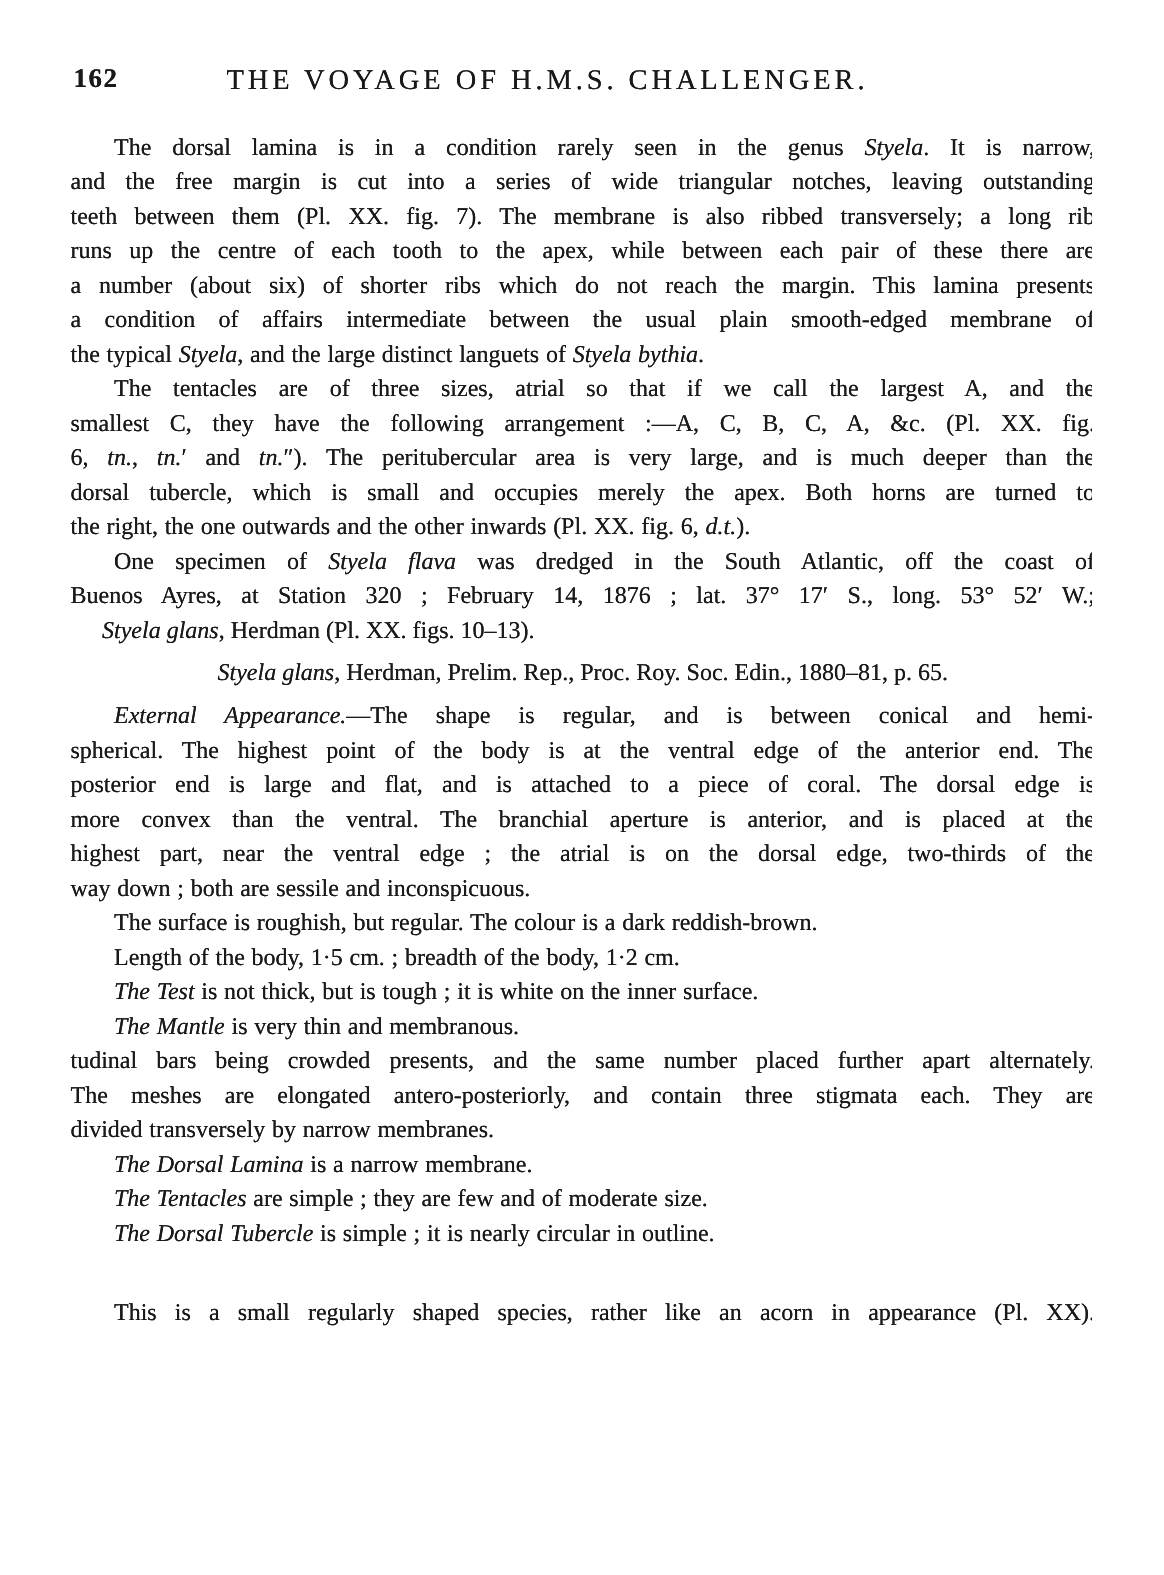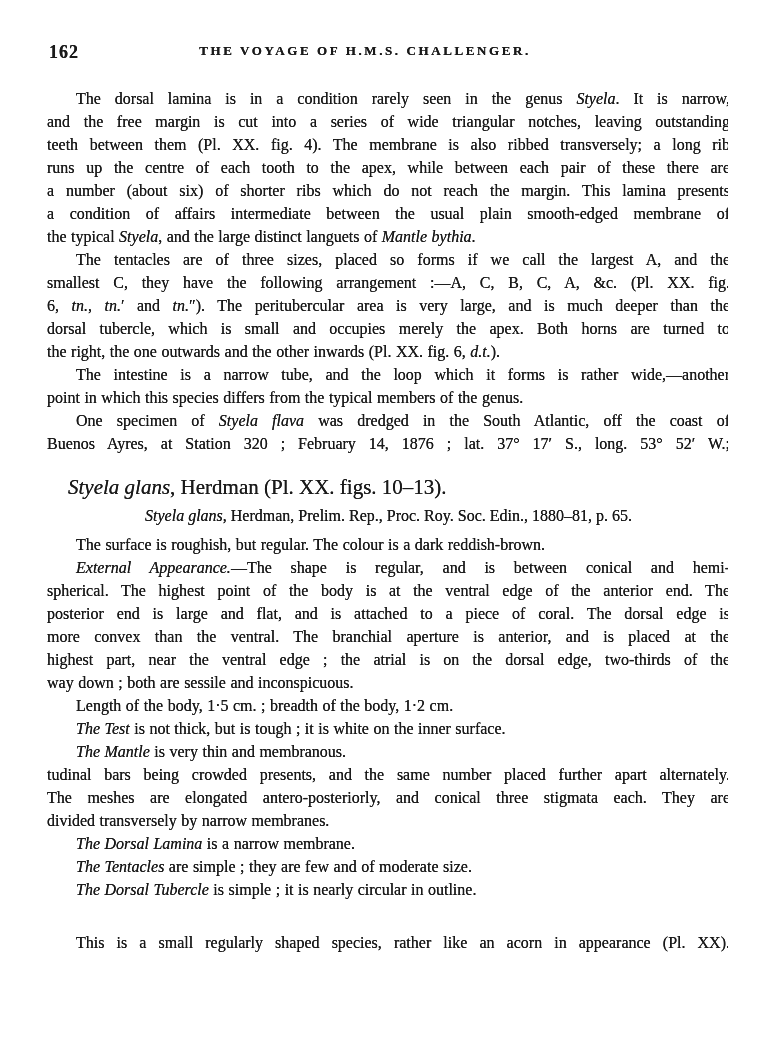--- a/index.html
+++ b/index.html
@@ -27,22 +27,22 @@
   .page-number {
     position: absolute;
     left: 2px;
     top: 0;
     font-size: 18px;
     font-weight: bold;
     letter-spacing: 1px;
   }
   .running-title {
     text-align: center;
-    font-size: 13px;
-    font-weight: bold;
+    font-size: 19px;
+    font-weight: normal;
     letter-spacing: 2.6px;
     padding-top: 1px;
   }
   .text-block {
     position: absolute;
     top: 87px;
     left: 47px;
     width: 683px;
   }
   .block { margin: 0; }
@@ -50,23 +50,22 @@
     font-size: 16px;
     line-height: 23px;
     text-align: justify;
     text-align-last: justify;
     word-spacing: 0.5px;
   }
   .line.first { text-indent: 29px; }
   .line.last  { text-align-last: left; }
   .line.last.fill { text-align-last: justify; }
   .heading {
-    margin-top: 21px;
     padding-left: 21px;
-    font-size: 21px;
+    font-size: 16px;
     line-height: 23px;
     margin-bottom: 8px;
   }
   .citation {
     text-align: center;
     font-size: 16px;
     line-height: 18px;
     margin-bottom: 8px;
   }
   .spaced { margin-top: 30px; }
@@ -77,66 +76,62 @@
 
 <div class="page">
   <div class="running-head">
     <span class="page-number">162</span>
     <div class="running-title">THE VOYAGE OF H.M.S. CHALLENGER.</div>
   </div>
   <div class="text-block">
       <div class="block para">
         <div class="line first">The dorsal lamina is in a condition rarely seen in the genus <i>Styela</i>. It is narrow,</div>
         <div class="line">and the free margin is cut into a series of wide triangular notches, leaving outstanding</div>
-        <div class="line">teeth between them (Pl. XX. fig. 4). The membrane is also ribbed transversely; a long rib</div>
+        <div class="line">teeth between them (Pl. XX. fig. 7). The membrane is also ribbed transversely; a long rib</div>
         <div class="line">runs up the centre of each tooth to the apex, while between each pair of these there are</div>
         <div class="line">a number (about six) of shorter ribs which do not reach the margin. This lamina presents</div>
         <div class="line">a condition of affairs intermediate between the usual plain smooth-edged membrane of</div>
-        <div class="line last">the typical <i>Styela</i>, and the large distinct languets of <i>Mantle bythia</i>.</div>
+        <div class="line last">the typical <i>Styela</i>, and the large distinct languets of <i>Styela bythia</i>.</div>
       </div>
       <div class="block para">
-        <div class="line first">The tentacles are of three sizes, placed so forms if we call the largest A, and the</div>
+        <div class="line first">The tentacles are of three sizes, atrial so that if we call the largest A, and the</div>
         <div class="line">smallest C, they have the following arrangement :—A, C, B, C, A, &amp;c. (Pl. XX. fig.</div>
         <div class="line">6, <i>tn.</i>, <i>tn.</i>′ and <i>tn.</i>″). The peritubercular area is very large, and is much deeper than the</div>
         <div class="line">dorsal tubercle, which is small and occupies merely the apex. Both horns are turned to</div>
         <div class="line last">the right, the one outwards and the other inwards (Pl. XX. fig. 6, <i>d.t.</i>).</div>
-      </div>
-      <div class="block para">
-        <div class="line first">The intestine is a narrow tube, and the loop which it forms is rather wide,—another</div>
-        <div class="line last">point in which this species differs from the typical members of the genus.</div>
       </div>
       <div class="block para">
         <div class="line first">One specimen of <i>Styela flava</i> was dredged in the South Atlantic, off the coast of</div>
         <div class="line">Buenos Ayres, at Station 320 ; February 14, 1876 ; lat. 37° 17′ S., long. 53° 52′ W.;</div>
       </div>
       <div class="block heading"><i>Styela glans</i>, Herdman (Pl. XX. figs. 10–13).</div>
       <div class="block citation"><i>Styela glans</i>, Herdman, Prelim. Rep., Proc. Roy. Soc. Edin., 1880–81, p. 65.</div>
       <div class="block para">
-        <div class="line first last">The surface is roughish, but regular. The colour is a dark reddish-brown.</div>
-      </div>
-      <div class="block para">
         <div class="line first"><i>External Appearance.</i>—The shape is regular, and is between conical and hemi-</div>
         <div class="line">spherical. The highest point of the body is at the ventral edge of the anterior end. The</div>
         <div class="line">posterior end is large and flat, and is attached to a piece of coral. The dorsal edge is</div>
         <div class="line">more convex than the ventral. The branchial aperture is anterior, and is placed at the</div>
         <div class="line">highest part, near the ventral edge ; the atrial is on the dorsal edge, two-thirds of the</div>
         <div class="line last">way down ; both are sessile and inconspicuous.</div>
+      </div>
+      <div class="block para">
+        <div class="line first last">The surface is roughish, but regular. The colour is a dark reddish-brown.</div>
       </div>
       <div class="block para">
         <div class="line first last">Length of the body, 1·5 cm. ; breadth of the body, 1·2 cm.</div>
       </div>
       <div class="block para">
         <div class="line first last"><i>The Test</i> is not thick, but is tough ; it is white on the inner surface.</div>
       </div>
       <div class="block para">
         <div class="line first last"><i>The Mantle</i> is very thin and membranous.</div>
       </div>
       <div class="block para">
         <div class="line">tudinal bars being crowded presents, and the same number placed further apart alternately.</div>
-        <div class="line">The meshes are elongated antero-posteriorly, and conical three stigmata each. They are</div>
+        <div class="line">The meshes are elongated antero-posteriorly, and contain three stigmata each. They are</div>
         <div class="line last">divided transversely by narrow membranes.</div>
       </div>
       <div class="block para">
         <div class="line first last"><i>The Dorsal Lamina</i> is a narrow membrane.</div>
       </div>
       <div class="block para">
         <div class="line first last"><i>The Tentacles</i> are simple ; they are few and of moderate size.</div>
       </div>
       <div class="block para">
         <div class="line first last"><i>The Dorsal Tubercle</i> is simple ; it is nearly circular in outline.</div>

